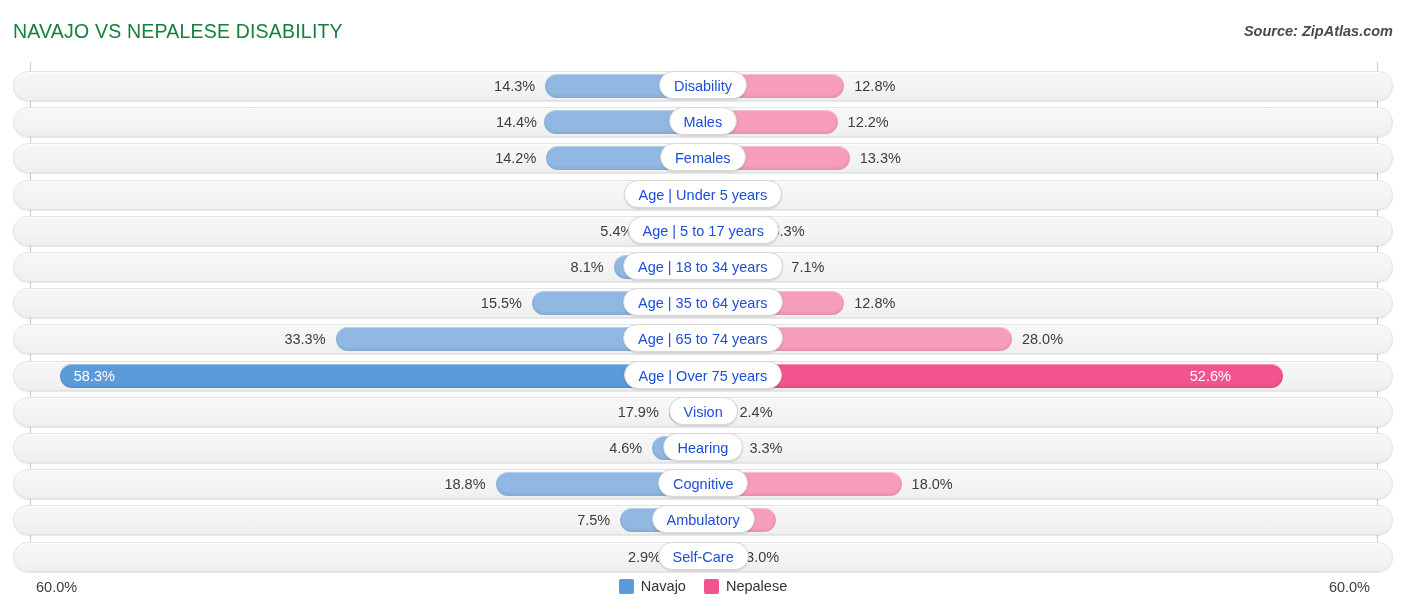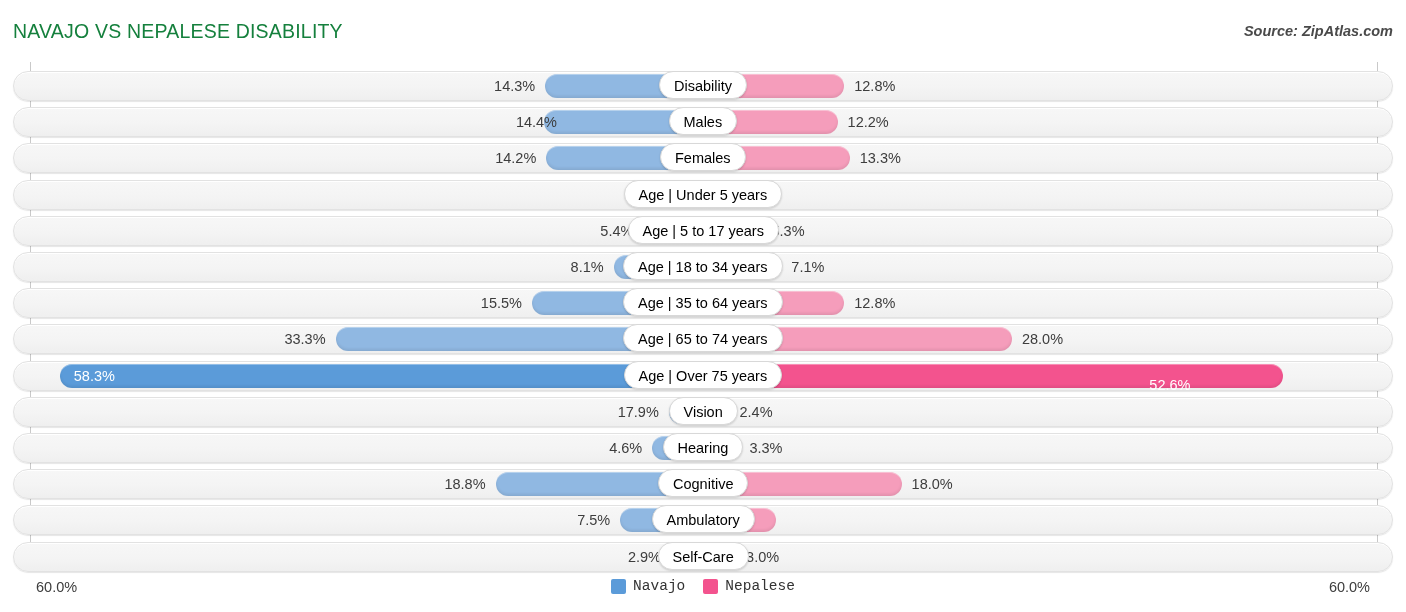--- a/index.html
+++ b/index.html
@@ -111,21 +111,21 @@
   .pill {
     position: absolute;
     top: 0px;
     height: 28px;
     line-height: 29px;
     box-sizing: border-box;
     border: 1px solid #d8d8d8;
     border-radius: 15px;
     background: #ffffff;
     font-size: 14.5px;
-    color: #000000;
+    color: #1d4ed8;
     text-align: center;
     padding: 0 14px;
     white-space: nowrap;
     z-index: 6;
     box-shadow: 0 1px 2px rgba(0,0,0,0.14);
   }
 
   
   #footer {
     position: absolute;
@@ -149,21 +149,20 @@
     left: 0; top: 6px;
     width: 1406px;
     text-align: center;
     font-size: 0;
   }
   .legend-item {
     display: inline-block;
     vertical-align: middle;
     margin: 0 9px;
     font-size: 0;
-    font-family: Liberation Mono, monospace;
   }
   .legend-swatch {
     display: inline-block;
     vertical-align: middle;
     width: 15px;
     height: 15px;
     border-radius: 2px;
   }
   .legend-text {
     display: inline-block;
@@ -191,21 +190,21 @@
         <div class="bar bar-left" style="left: 532.223px; width: 157.777px;"></div>
         <div class="bar bar-right" style="left: 690px; width: 141.227px;"></div>
         <div class="val val-left" style="left: 400.223px; width: 122px;">14.3%</div>
         <div class="val val-right" style="left: 841.227px; width: 122px;">12.8%</div>
         <div class="pill" style="left: 646px;">Disability</div>
       </div>
       <div class="row" style="top: 45.2px;">
         <div class="track"></div>
         <div class="bar bar-left" style="left: 531.12px; width: 158.88px;"></div>
         <div class="bar bar-right" style="left: 690px; width: 134.607px;"></div>
-        <div class="val val-left" style="left: 422px; width: 122px;">14.4%</div>
+        <div class="val val-left" style="left: 402px; width: 122px;">14.4%</div>
         <div class="val val-right" style="left: 834.607px; width: 122px;">12.2%</div>
         <div class="pill" style="left: 655.5px;">Males</div>
       </div>
       <div class="row" style="top: 81.4px;">
         <div class="track"></div>
         <div class="bar bar-left" style="left: 533.327px; width: 156.673px;"></div>
         <div class="bar bar-right" style="left: 690px; width: 146.743px;"></div>
         <div class="val val-left" style="left: 401.327px; width: 122px;">14.2%</div>
         <div class="val val-right" style="left: 846.743px; width: 122px;">13.3%</div>
         <div class="pill" style="left: 647px;">Females</div>
@@ -248,21 +247,21 @@
         <div class="bar bar-right" style="left: 690px; width: 308.933px;"></div>
         <div class="val val-left" style="left: 190.59px; width: 122px;">33.3%</div>
         <div class="val val-right" style="left: 1008.93px; width: 122px;">28.0%</div>
         <div class="pill" style="left: 610px;">Age | 65 to 74 years</div>
       </div>
       <div class="row hl" style="top: 298.6px;">
         <div class="track"></div>
         <div class="bar bar-left" style="left: 46.7567px; width: 643.243px;"></div>
         <div class="bar bar-right" style="left: 690px; width: 580.353px;"></div>
         <div class="val val-left" style="left: 60.7567px; text-align: left; width: 120px;">58.3%</div>
-        <div class="val val-right" style="left: 1136.35px; width: 122px; text-align: left; margin-top: 9px;">52.6%</div>
+        <div class="val val-right" style="left: 1136.35px; width: 122px; text-align: center;">52.6%</div>
         <div class="pill" style="left: 610.5px;">Age | Over 75 years</div>
       </div>
       <div class="row" style="top: 334.8px;">
         <div class="track"></div>
         <div class="bar bar-left" style="left: 655.797px; width: 34.2033px;"></div>
         <div class="bar bar-right" style="left: 690px; width: 26.48px;"></div>
         <div class="val val-left" style="left: 523.797px; width: 122px;">17.9%</div>
         <div class="val val-right" style="left: 726.48px; width: 122px;">2.4%</div>
         <div class="pill" style="left: 655.5px;">Vision</div>
       </div>

